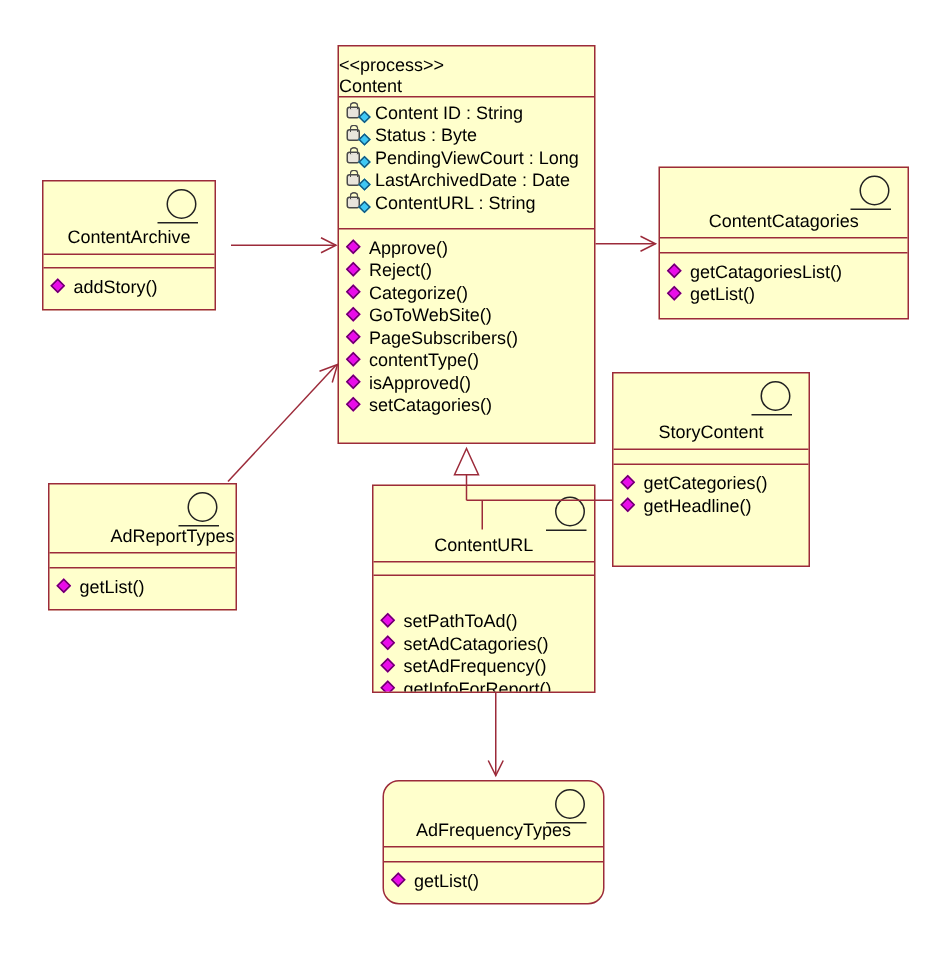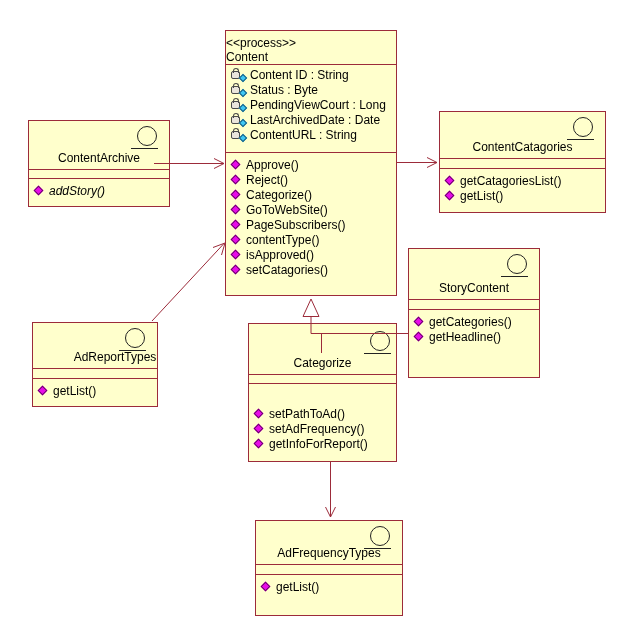--- a/index.html
+++ b/index.html
@@ -155,30 +155,30 @@
           <span class="op-icon"></span>
           <span>isApproved()</span>
         </div>
       <div class="row">
           <span class="op-icon"></span>
           <span>setCatagories()</span>
         </div>
     </div>
   </div>
 
-  <div class="uml-box" style="left:28px; top:120px; width:142px; height:87px;">
+  <div class="uml-box" style="left:28px; top:120px; width:116px; height:87px;">
     <div class="title" style="height:48px;">
       <span class="circle-icon">
           <span class="c"></span>
           <span class="u"></span>
         </span>
       <div class="cls-name">ContentArchive</div>
     </div>
     <div class="attrs-empty" style="height:9px;"></div>
-    <div class="methods" style="flex:1;font-style:italic;">
+    <div class="methods" style="flex:1;">
       <div class="row">
           <span class="op-icon"></span>
           <span>addStory()</span>
         </div>
     </div>
   </div>
 
   <div class="uml-box" style="left:439px; top:111px; width:167px; height:102px;">
     <div class="title" style="height:46px;">
       <span class="circle-icon">
@@ -237,40 +237,44 @@
         </div>
     </div>
   </div>
 
   <div class="uml-box" style="left:248px; top:323px; width:149px; height:139px;">
     <div class="title" style="height:50px;">
       <span class="circle-icon" style="right:5px; top:7px;">
           <span class="c"></span>
           <span class="u"></span>
         </span>
-      <div class="cls-name">Categorize</div>
+      <div class="cls-name">ContentURL</div>
     </div>
     <div class="attrs-empty" style="height:9px;"></div>
     <div class="methods" style="flex:1; padding-top:22px;">
       <div class="row">
           <span class="op-icon"></span>
           <span>setPathToAd()</span>
         </div>
       <div class="row">
           <span class="op-icon"></span>
+          <span>setAdCatagories()</span>
+        </div>
+      <div class="row">
+          <span class="op-icon"></span>
           <span>setAdFrequency()</span>
         </div>
       <div class="row">
           <span class="op-icon"></span>
           <span>getInfoForReport()</span>
         </div>
     </div>
   </div>
 
-  <div class="uml-box" style="left:255px; top:520px; width:148px; height:96px;">
+  <div class="uml-box" style="left:255px; top:520px; width:148px; height:83px;border-radius:11px;">
     <div class="title" style="height:43px;">
       <span class="circle-icon">
           <span class="c"></span>
           <span class="u"></span>
         </span>
       <div class="cls-name">AdFrequencyTypes</div>
     </div>
     <div class="attrs-empty" style="height:10px;"></div>
     <div class="methods" style="flex:1;">
       <div class="row">

